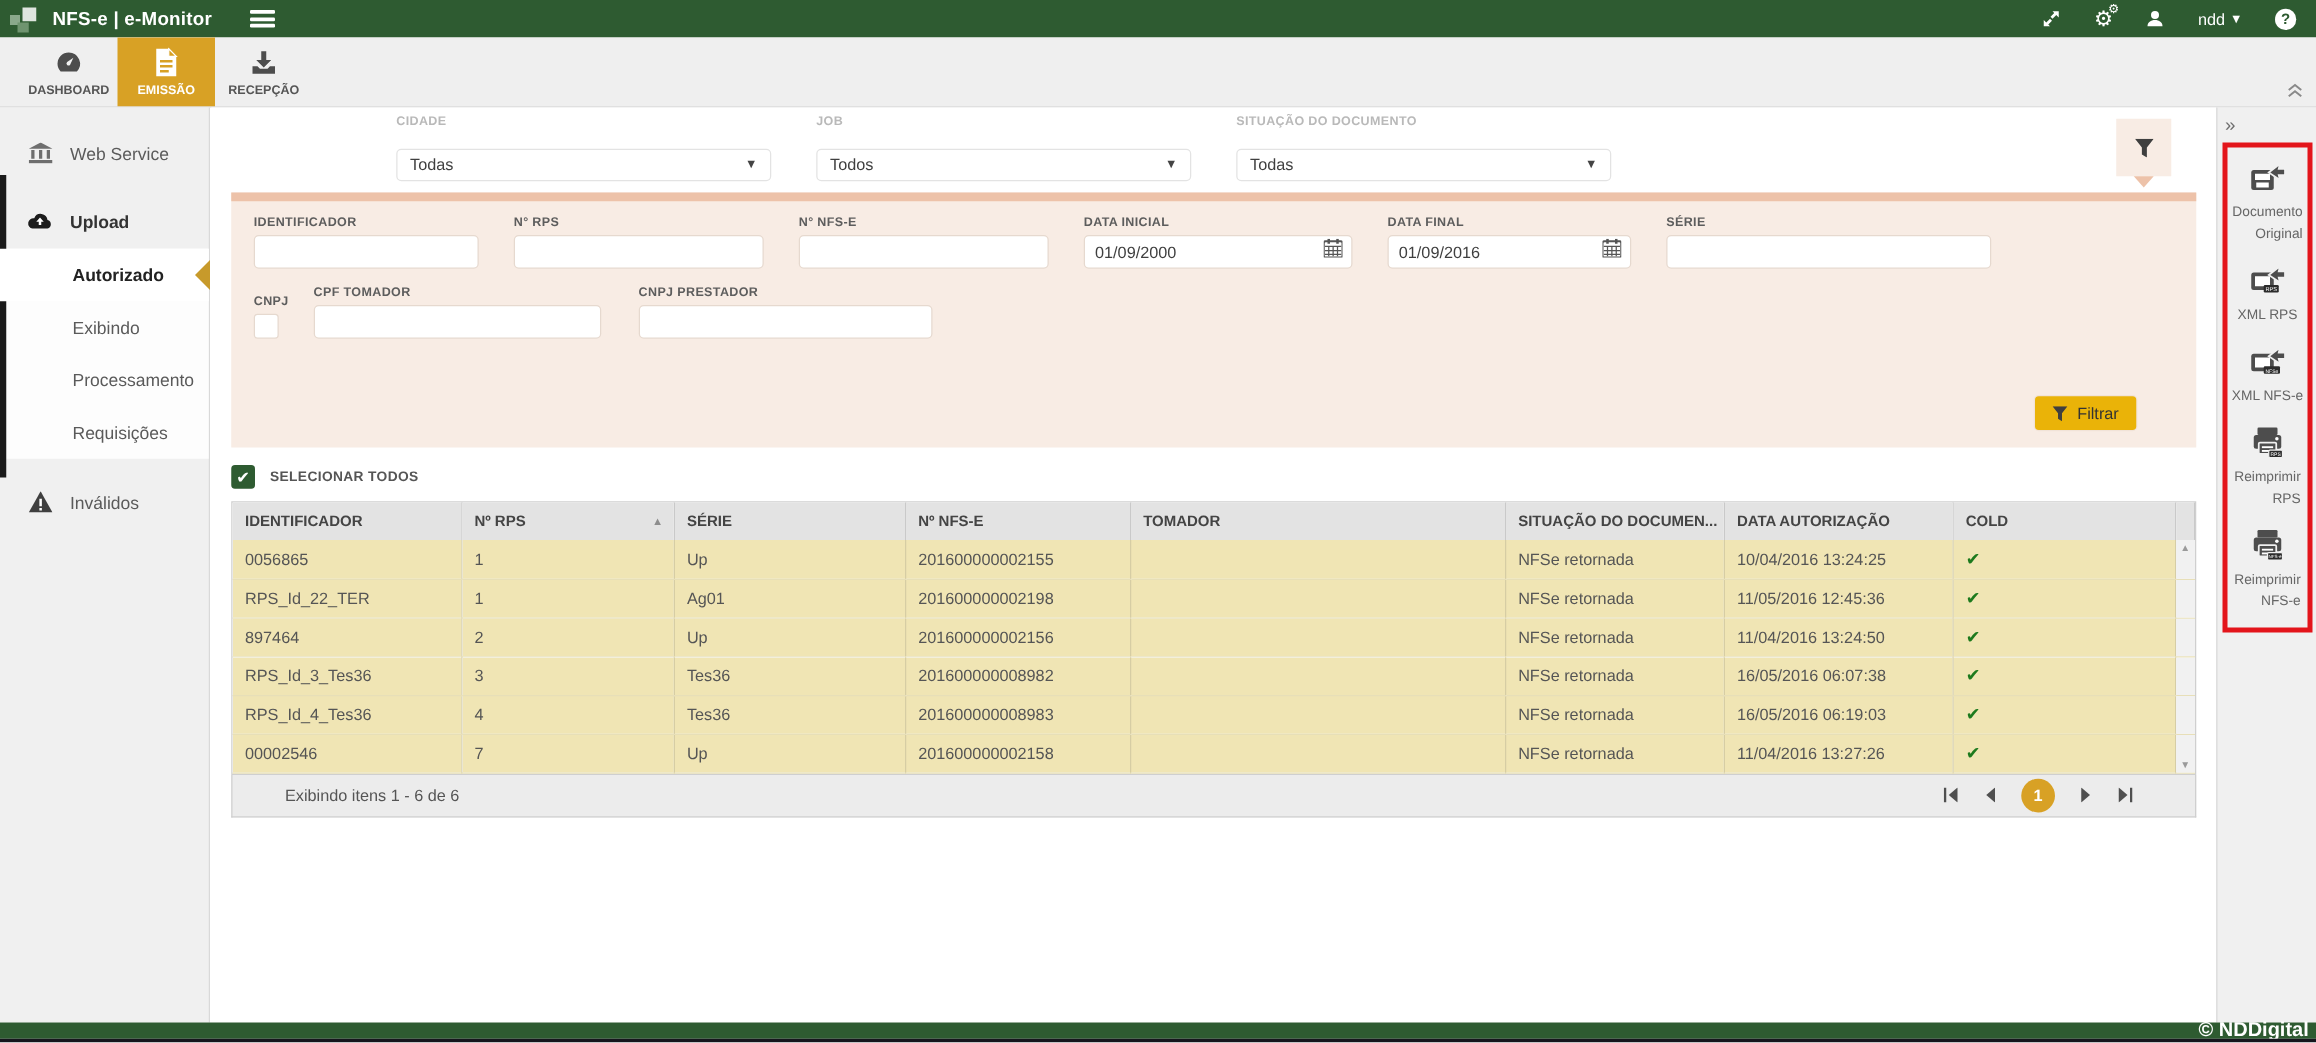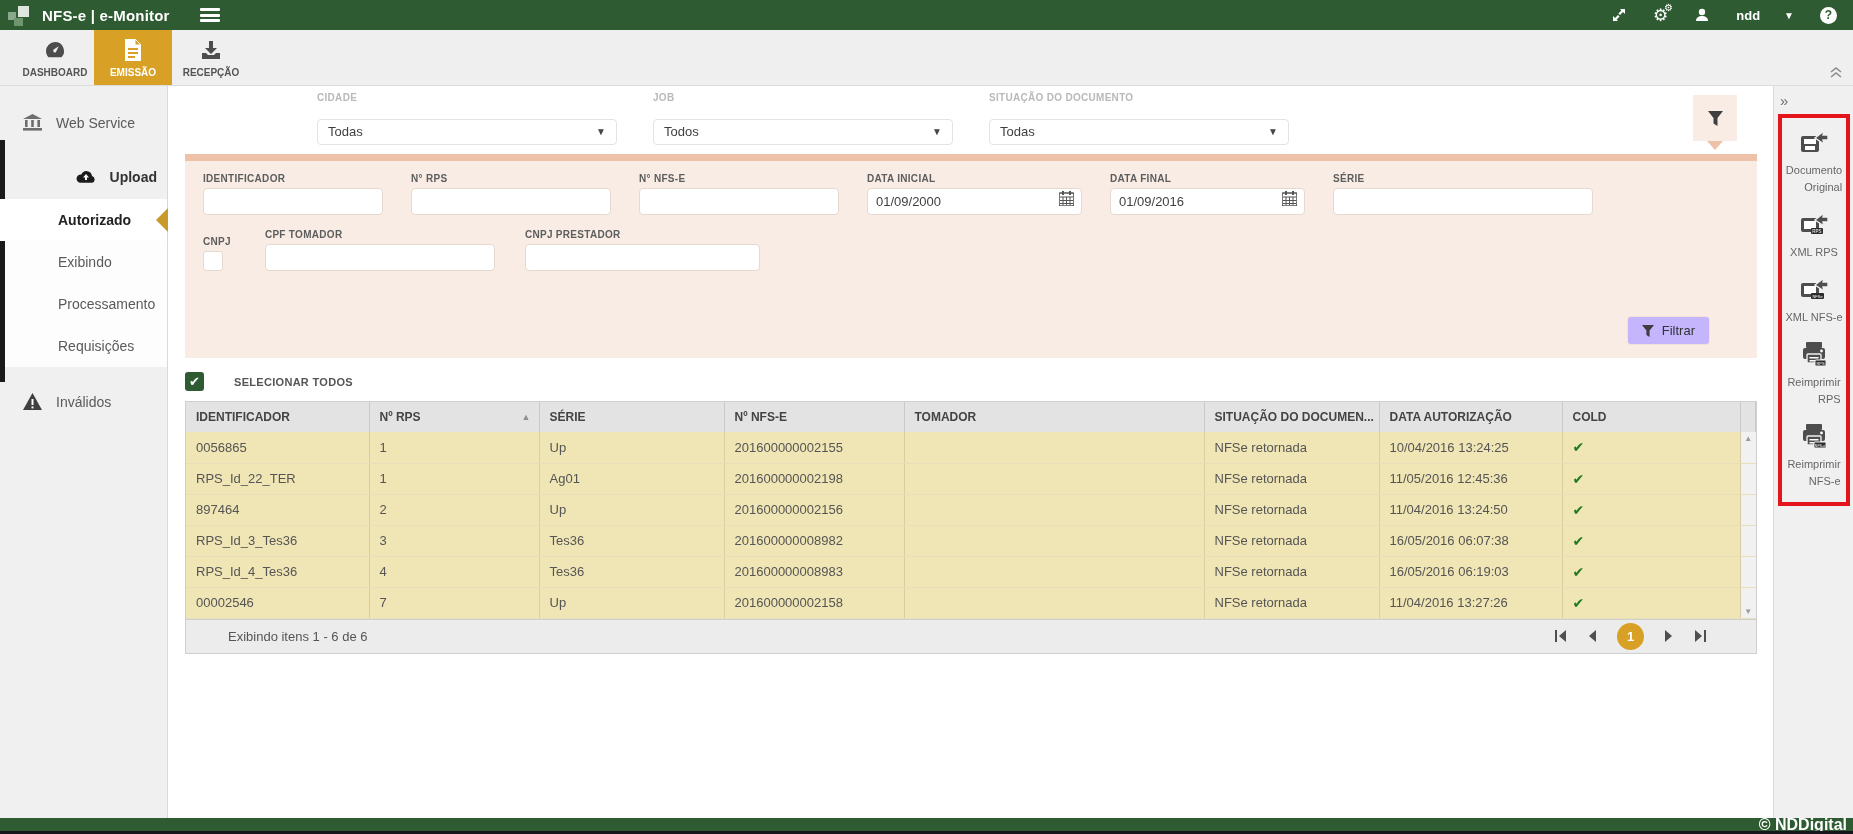--- a/index.html
+++ b/index.html
@@ -11,21 +11,21 @@
   .logo { display:flex; align-items:flex-end; margin-left:8px; width:26px; height:22px; position:relative; }
   .logo i { position:absolute; display:block; }
   .logo .sq1 { left:0; top:8px; width:8px; height:8px; background:#8aa98b; }
   .logo .sq2 { left:10px; top:2px; width:11px; height:11px; background:#dfe5df; }
   .logo .sq3 { left:6px; top:14px; width:9px; height:8px; background:#6f946f; }
   .app-title { font-weight:bold; font-size:15px; margin-left:8px; letter-spacing:.2px; }
   .hamburger { margin-left:30px; width:20px; height:14px; display:flex; flex-direction:column; justify-content:space-between; cursor:pointer; }
   .hamburger i { display:block; height:3px; background:#fff; border-radius:1px; }
   .topbar-right { margin-left:auto; display:flex; align-items:center; gap:26px; margin-right:16px; }
   .tb-icon { color:#fff; display:flex; align-items:center; cursor:pointer; }
-  .user-chip { display:flex; align-items:center; gap:24px; font-weight:bold; font-size:13px; cursor:pointer; }
+  .user-chip { display:flex; align-items:center; gap:4px; font-weight:normal; font-size:13px; cursor:pointer; }
   .caret-down { font-size:10px; }
   .help-circle { width:17px; height:17px; background:#fff; color:#2e5b31; border-radius:50%; font-weight:bold; font-size:12px; display:flex; align-items:center; justify-content:center; }
   .gears { font-size:17px; line-height:1; position:relative; }
   .gears .small-gear { position:absolute; font-size:10px; right:-5px; top:-4px; }
 
   
   .tabbar { position:absolute; left:0; top:30px; width:1853px; height:56px; background:#efefef; border-bottom:1px solid #dcdcdc; display:flex; }
   .tab { width:78px; display:flex; flex-direction:column; align-items:center; justify-content:center; gap:5px; font-size:10px; font-weight:bold; color:#555; cursor:pointer; }
   .tab:first-child { margin-left:16px; }
   .tab.active { background:#d8a125; color:#fff; }
@@ -58,26 +58,26 @@
   
   .filter-panel { margin:4px 16px 0 16px; background:#f8ece4; border-top:7px solid #edc2a9; padding:12px 18px 12px 18px; height:204px; position:relative; }
   .fp-row { display:flex; gap:28px; margin-bottom:14px; }
   .field .lbl { font-size:10px; font-weight:bold; color:#5d5d5d; letter-spacing:.3px; margin-bottom:4px; }
   .field input { border:1px solid #e6d9cf; border-radius:4px; background:#fff; height:27px; width:100%; padding:0 8px; font-family:inherit; font-size:13px; color:#3f3f3f; outline:none; }
   .field.has-cal { position:relative; }
   .field.has-cal .cal { position:absolute; right:8px; bottom:6px; color:#555; pointer-events:none; }
   .w180{width:180px} .w200{width:200px} .w215{width:215px} .w195{width:195px} .w260{width:260px} .w230{width:230px} .w235{width:235px}
   .cnpj-cb { width:20px; height:20px; background:#fff; border:1px solid #e6d9cf; border-radius:3px; cursor:pointer; }
   .filtrar-row { position:absolute; right:48px; bottom:14px; }
-  .filtrar-btn { background:#c4b5fd; border:none; border-radius:3px; height:27px; padding:0 14px; font-family:inherit; font-size:13px; color:#333; display:flex; align-items:center; gap:8px; cursor:pointer; box-shadow:0 0 0 1px #f1e3d8; }
+  .filtrar-btn { background:#eab308; border:none; border-radius:3px; height:27px; padding:0 14px; font-family:inherit; font-size:13px; color:#333; display:flex; align-items:center; gap:8px; cursor:pointer; box-shadow:0 0 0 1px #f1e3d8; }
 
   
   .selectall-row { display:flex; align-items:center; gap:12px; margin:14px 16px 10px 16px; }
   .cb-green { width:19px; height:19px; background:#2e5b31; border-radius:3px; color:#fff; font-size:13px; display:flex; align-items:center; justify-content:center; cursor:pointer; }
-  .selectall-lbl { font-size:11px; font-weight:bold; color:#555; letter-spacing:.3px;margin-left:18px; }
+  .selectall-lbl { font-size:11px; font-weight:bold; color:#555; letter-spacing:.3px; }
 
   .grid { margin:0 16px; border:1px solid #cfcfcf; }
   table { border-collapse:collapse; width:100%; table-layout:fixed; }
   thead th { background:#e3e3e3; border-right:1px solid #c9c9c9; font-size:12px; font-weight:bold; color:#444; text-align:left; padding:8px 10px; height:30px; position:relative; white-space:nowrap; overflow:hidden; cursor:pointer; }
   thead th.gutter-h { width:15px; padding:0; cursor:default; }
   .sort-asc { position:absolute; right:8px; top:50%; transform:translateY(-50%); font-size:9px; color:#8d8d8d; }
   tbody td { background:#f0e5b4; border-right:1px solid #d6cda4; border-bottom:1px solid #e7dfb8; font-size:13px; color:#555; padding:6px 10px; height:31px; white-space:nowrap; overflow:hidden; }
   tbody td.gutter { background:#f1f1f1; border-right:none; padding:0; position:relative; }
   .gut-up,.gut-dn { position:absolute; left:0; width:100%; text-align:center; font-size:8px; color:#9a9a9a; }
   .gut-up{top:2px} .gut-dn{bottom:2px}
@@ -175,21 +175,21 @@
       <svg width="19" height="17" viewBox="0 0 19 17">
           <path d="M9.5 0L19 5H0z" fill="#6e6e6e"></path>
           <rect x="2" y="6" width="2.6" height="7" fill="#6e6e6e"></rect>
           <rect x="8.2" y="6" width="2.6" height="7" fill="#6e6e6e"></rect>
           <rect x="14.4" y="6" width="2.6" height="7" fill="#6e6e6e"></rect>
           <rect x="0" y="14" width="19" height="2.6" fill="#6e6e6e"></rect>
         </svg>
     </span>
     <span>Web Service</span>
   </div>
-  <div class="side-item parent" style="margin-top:10px;justify-content:flex-end;">
+  <div class="side-item parent" style="margin-top:10px;">
     <span class="side-icon">
       <svg width="20" height="15" viewBox="0 0 20 15">
           <path d="M16 6a5.5 5.5 0 0 0-10.6-1.4A4 4 0 0 0 4 12.8h12a3.5 3.5 0 0 0 0-6.8z" fill="#1c1c1c"></path>
           <path d="M10 4l3 3.4h-2V10H9V7.4H7z" fill="#fff"></path>
         </svg>
     </span>
     <span>Upload</span>
   </div>
   <div class="side-group">
     <div class="side-sub selected">
@@ -285,21 +285,21 @@
               <path d="M1 6h13M4 6v8M7.5 6v8M11 6v8M1 9.5h13M1 12.5h13" stroke="#555" stroke-width="1"></path>
             </svg>
         </span>
       </div>
       <div class="field w260">
         <div class="lbl">SÉRIE</div>
         <input value="" style="">
       </div>
     </div>
     <div class="fp-row" style="align-items:flex-end; gap:0;">
-      <div class="field" style="margin-right:34px;">
+      <div class="field" style="margin-right:20px;">
         <div class="lbl">CNPJ</div>
         <div class="cnpj-cb"></div>
       </div>
       <div class="field w230" style="margin-right:30px;">
         <div class="lbl">CPF TOMADOR</div>
         <input value="" style="">
       </div>
       <div class="field w235">
         <div class="lbl">CNPJ PRESTADOR</div>
         <input value="" style="">

